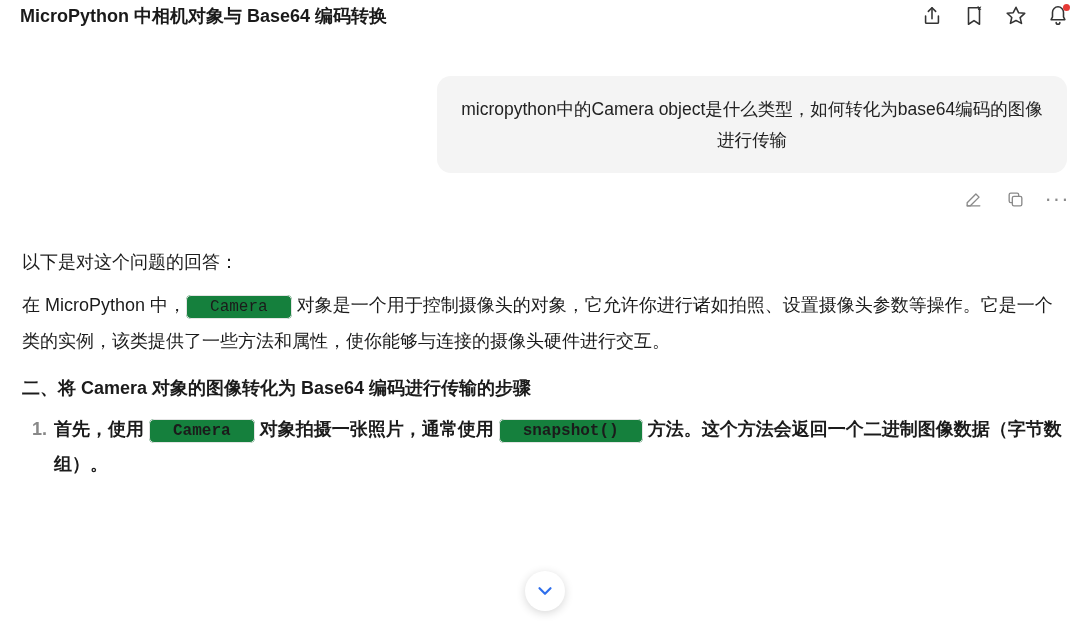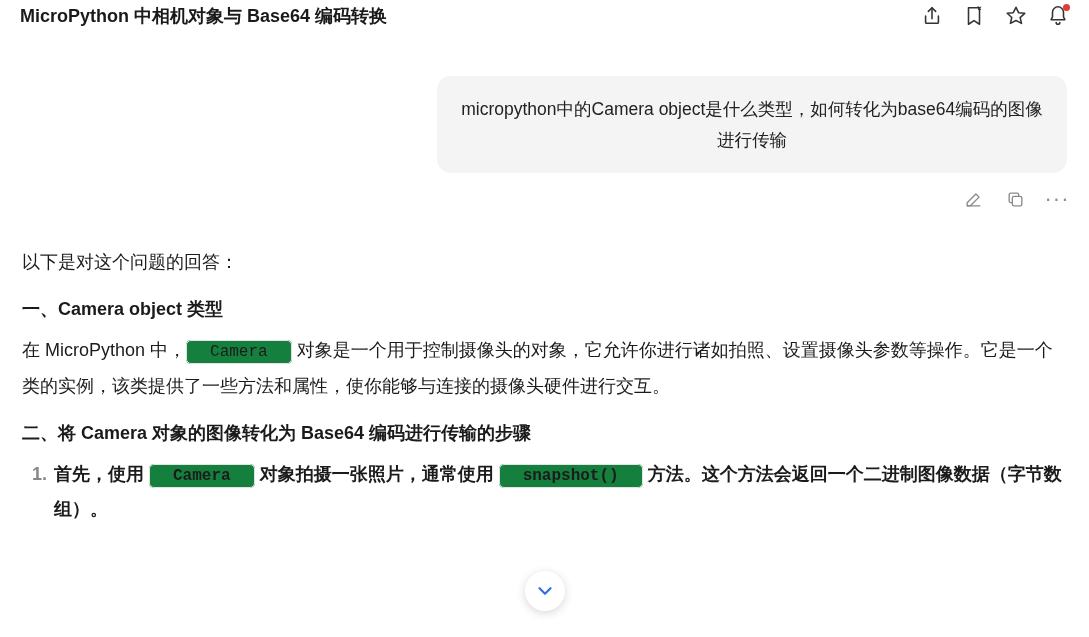--- a/index.html
+++ b/index.html
@@ -169,21 +169,20 @@
       <svg viewBox="0 0 24 24" fill="none" stroke="currentColor" stroke-linecap="round" stroke-linejoin="round">
           <rect x="8" y="8" width="12" height="12" rx="2"></rect>
           <path d="M16 8V6a2 2 0 0 0-2-2H6a2 2 0 0 0-2 2v8a2 2 0 0 0 2 2h2"></path>
         </svg>
     </div>
     <div class="dots icon-btn">···</div>
   </div>
 
   <div class="answer">
     <p>以下是对这个问题的回答：</p>
-    <p class="h">一、Camera object 类型</p>
     <p>
       <span>在 MicroPython 中，</span><code>Camera</code><span> 对象是一个用于控制摄像头的对象，它允许你进行诸如拍照、设置摄像头参数等操作。它是一个类的实例，该类提供了一些方法和属性，使你能够与连接的摄像头硬件进行交互。</span>
     </p>
     <p class="h">二、将 Camera 对象的图像转化为 Base64 编码进行传输的步骤</p>
     <ol>
       <li>
         <span>首先，使用 </span><code>Camera</code><span> 对象拍摄一张照片，通常使用 </span><code>snapshot()</code><span> 方法。这个方法会返回一个二进制图像数据（字节数组）。</span>
       </li>
     </ol>
   </div>

